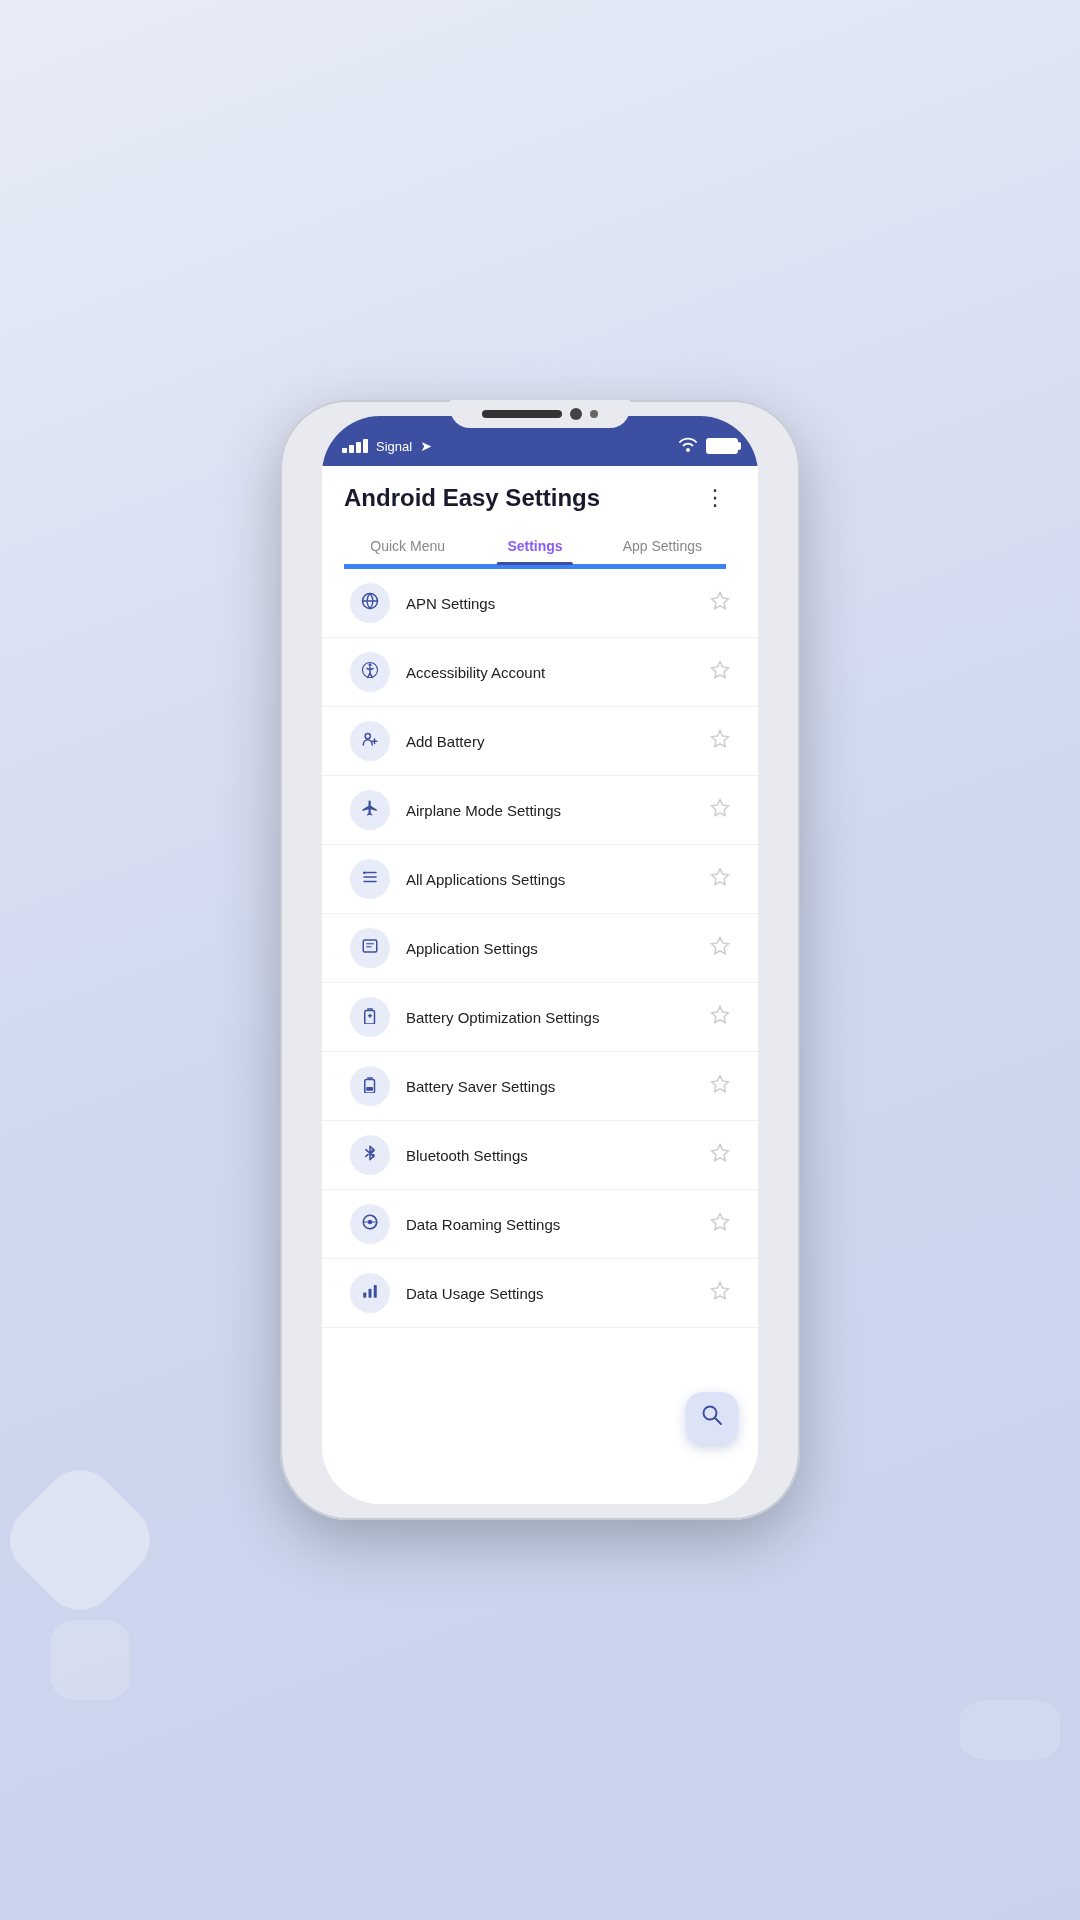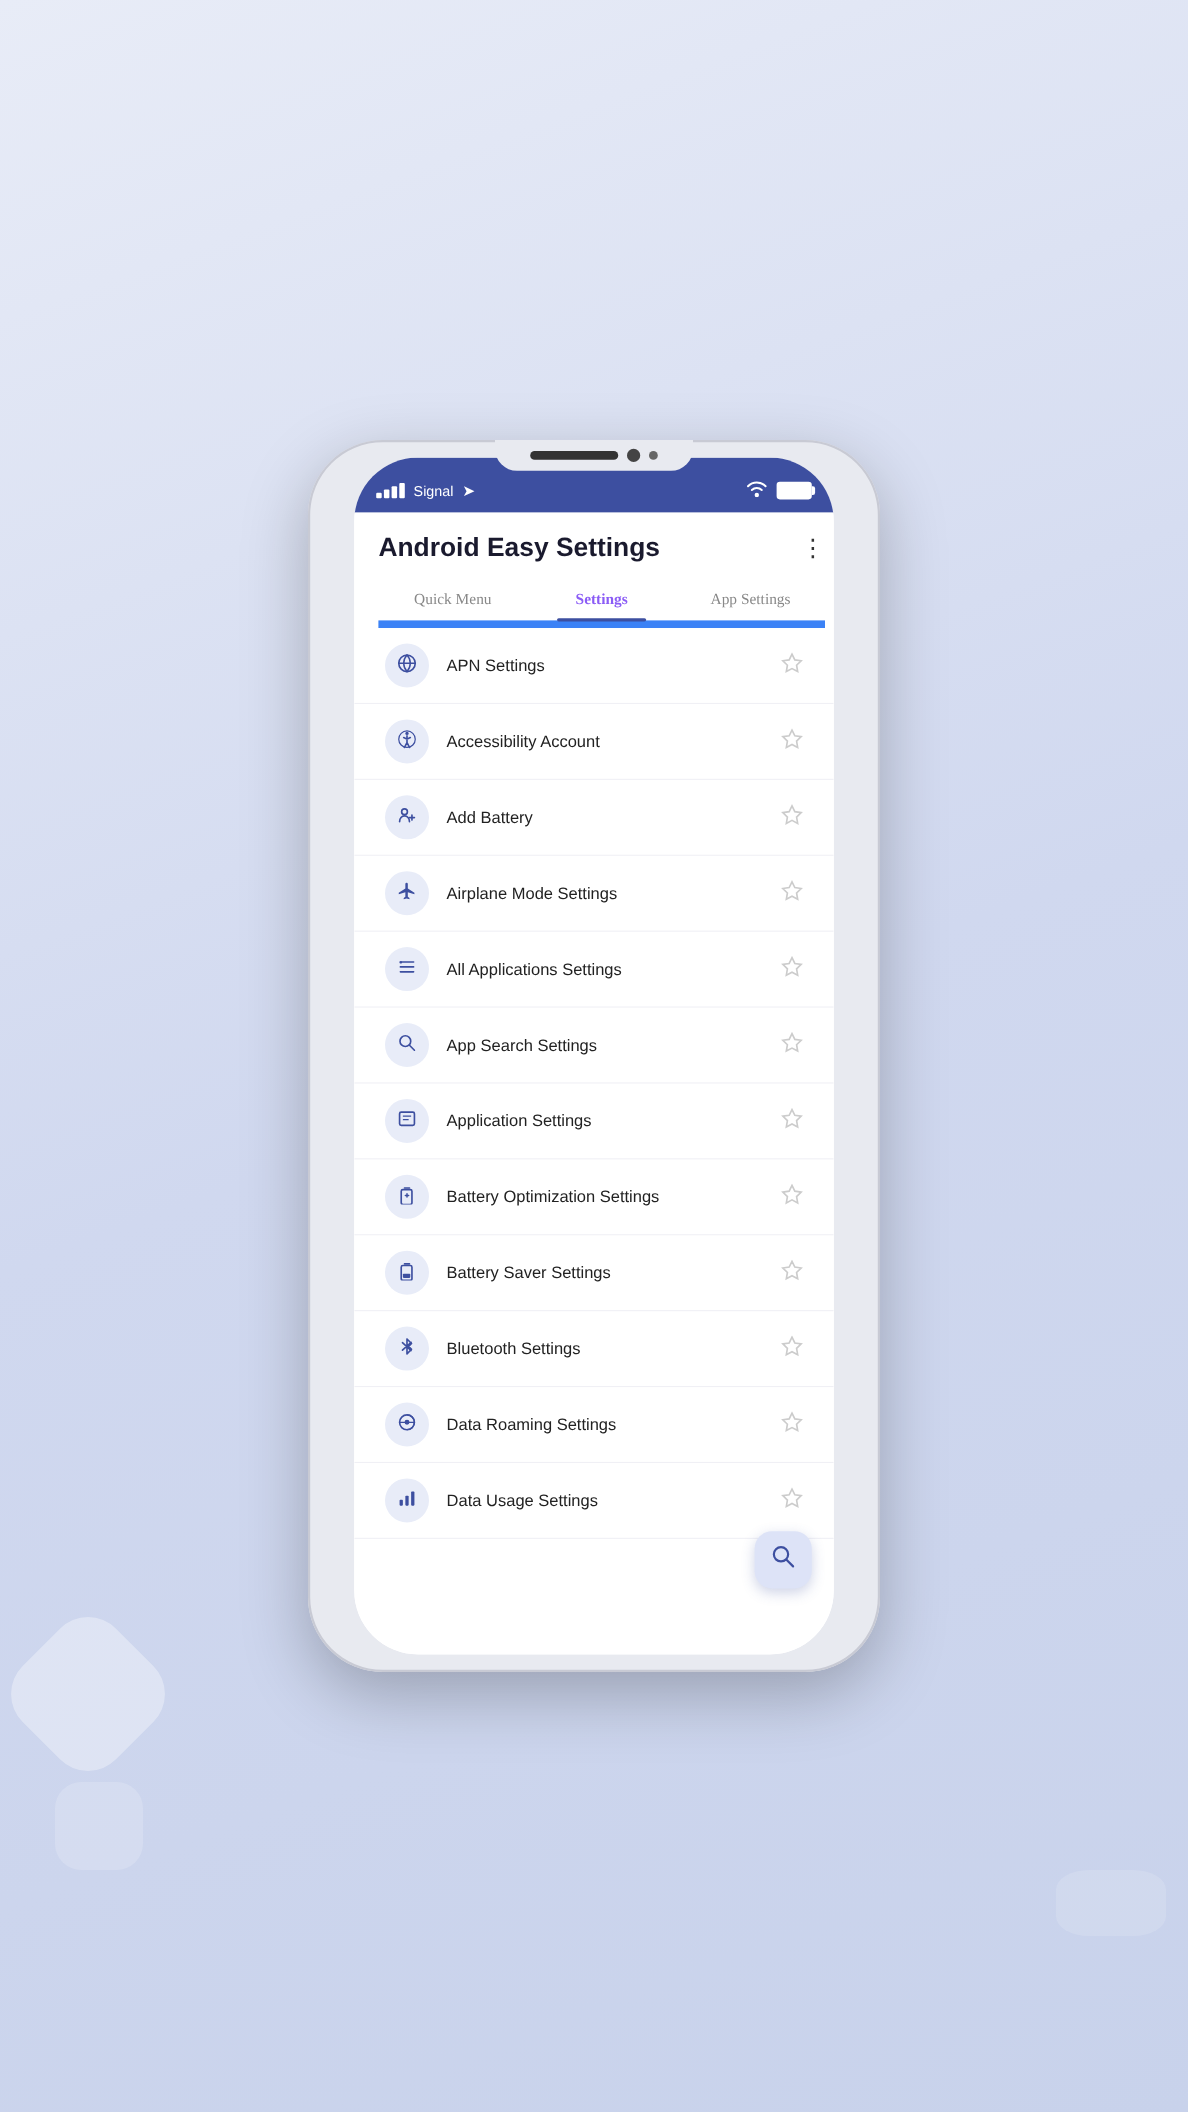--- a/index.html
+++ b/index.html
@@ -145,21 +145,21 @@
       transform: translateY(-50%);
       width: 3px;
       height: 8px;
       background: #fff;
       border-radius: 0 2px 2px 0;
     }
 
     
     .app-header {
       background: #fff;
-      padding: 18px 8px 0 22px;
+      padding: 18px 32px 0 22px;
       flex-shrink: 0;
     }
 
     .app-title-row {
       display: flex;
       align-items: center;
       justify-content: space-between;
       margin-bottom: 16px;
     }
 
@@ -171,22 +171,21 @@
 
     .more-icon {
       font-size: 22px;
       color: #333;
       cursor: pointer;
     }
 
     
     .tabs {
       display: flex;
-      border-bottom: 7px solid #3b82f6;
-      font-family: Liberation Serif, serif;
+      border-bottom: 5px solid #3b82f6;
     }
 
     .tab {
       flex: 1;
       text-align: center;
       padding: 10px 0;
       font-size: 14px;
       color: #888;
       cursor: pointer;
       position: relative;
@@ -437,34 +436,20 @@
     <span class="item-label">All Applications Settings</span>
     <span class="item-star">
       <svg width="20" height="20" viewBox="0 0 24 24" fill="none">
               <path d="M12 2l3.09 6.26L22 9.27l-5 4.87 1.18 6.88L12 17.77l-6.18 3.25L7 14.14 2 9.27l6.91-1.01L12 2z" stroke="#ccc" stroke-width="1.8" fill="none"></path>
             </svg>
     </span>
   </div>
         <div class="list-item">
     <div class="item-icon-wrap">
       <span class="item-icon"><svg width="18" height="18" viewBox="0 0 24 24" fill="none">
-                <circle cx="10" cy="10" r="6.5" stroke="#3d4fa0" stroke-width="2"></circle>
-                <line x1="15" y1="15" x2="21" y2="21" stroke="#3d4fa0" stroke-width="2" stroke-linecap="round"></line>
-              </svg></span>
-    </div>
-    <span class="item-label">App Search Settings</span>
-    <span class="item-star">
-      <svg width="20" height="20" viewBox="0 0 24 24" fill="none">
-              <path d="M12 2l3.09 6.26L22 9.27l-5 4.87 1.18 6.88L12 17.77l-6.18 3.25L7 14.14 2 9.27l6.91-1.01L12 2z" stroke="#ccc" stroke-width="1.8" fill="none"></path>
-            </svg>
-    </span>
-  </div>
-        <div class="list-item">
-    <div class="item-icon-wrap">
-      <span class="item-icon"><svg width="18" height="18" viewBox="0 0 24 24" fill="none">
                 <rect x="3" y="4" width="18" height="16" rx="2" stroke="#3d4fa0" stroke-width="2"></rect>
                 <line x1="7" y1="9" x2="17" y2="9" stroke="#3d4fa0" stroke-width="1.5"></line>
                 <line x1="7" y1="13" x2="14" y2="13" stroke="#3d4fa0" stroke-width="1.5"></line>
               </svg></span>
     </div>
     <span class="item-label">Application Settings</span>
     <span class="item-star">
       <svg width="20" height="20" viewBox="0 0 24 24" fill="none">
               <path d="M12 2l3.09 6.26L22 9.27l-5 4.87 1.18 6.88L12 17.77l-6.18 3.25L7 14.14 2 9.27l6.91-1.01L12 2z" stroke="#ccc" stroke-width="1.8" fill="none"></path>
             </svg>

